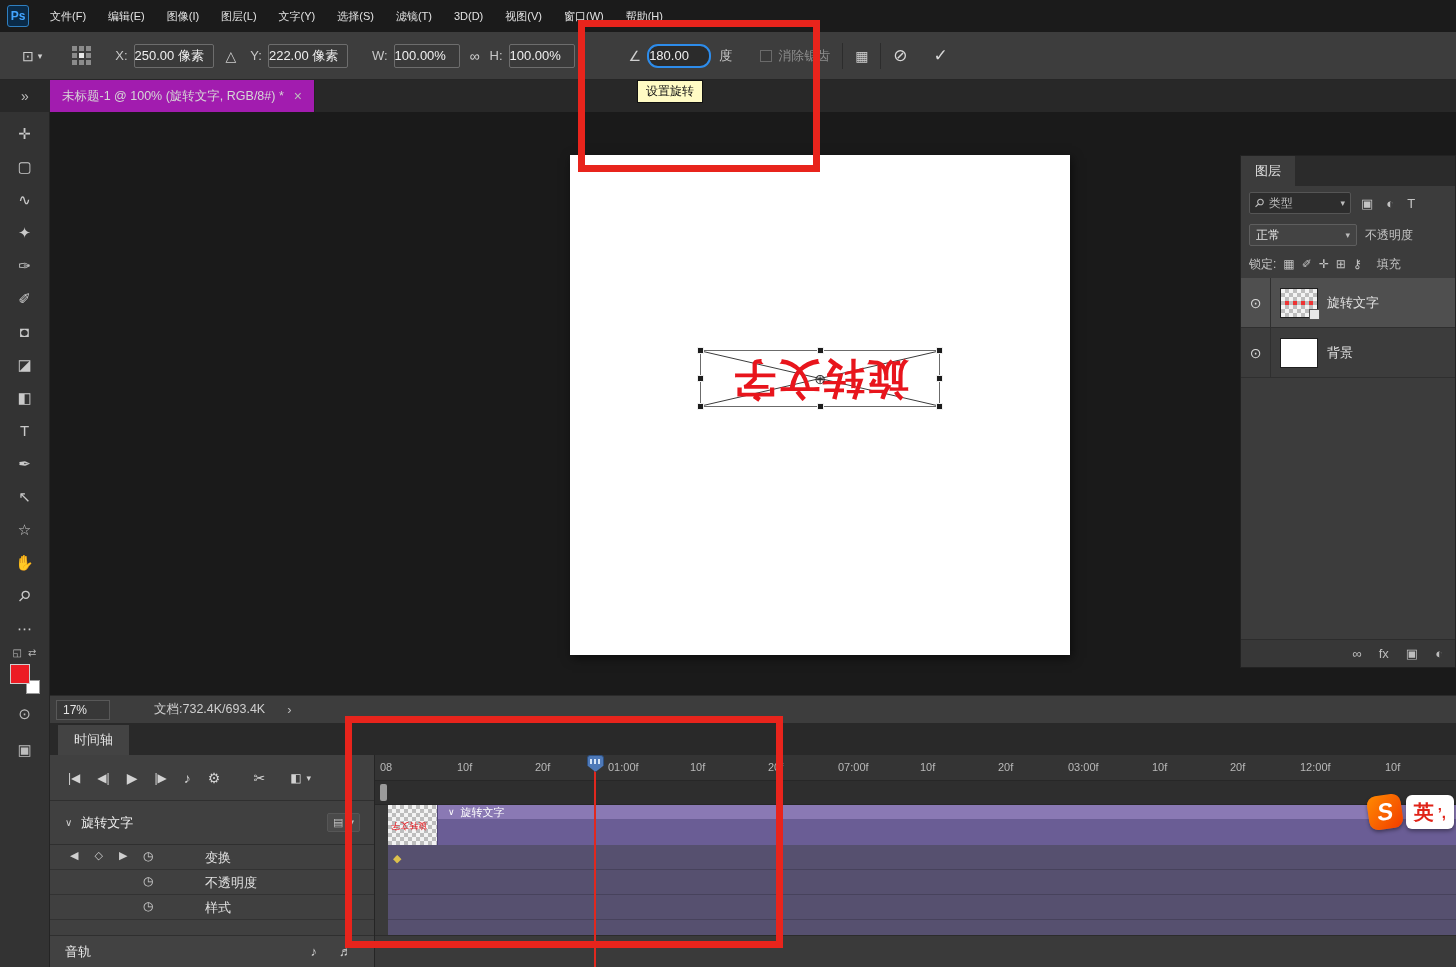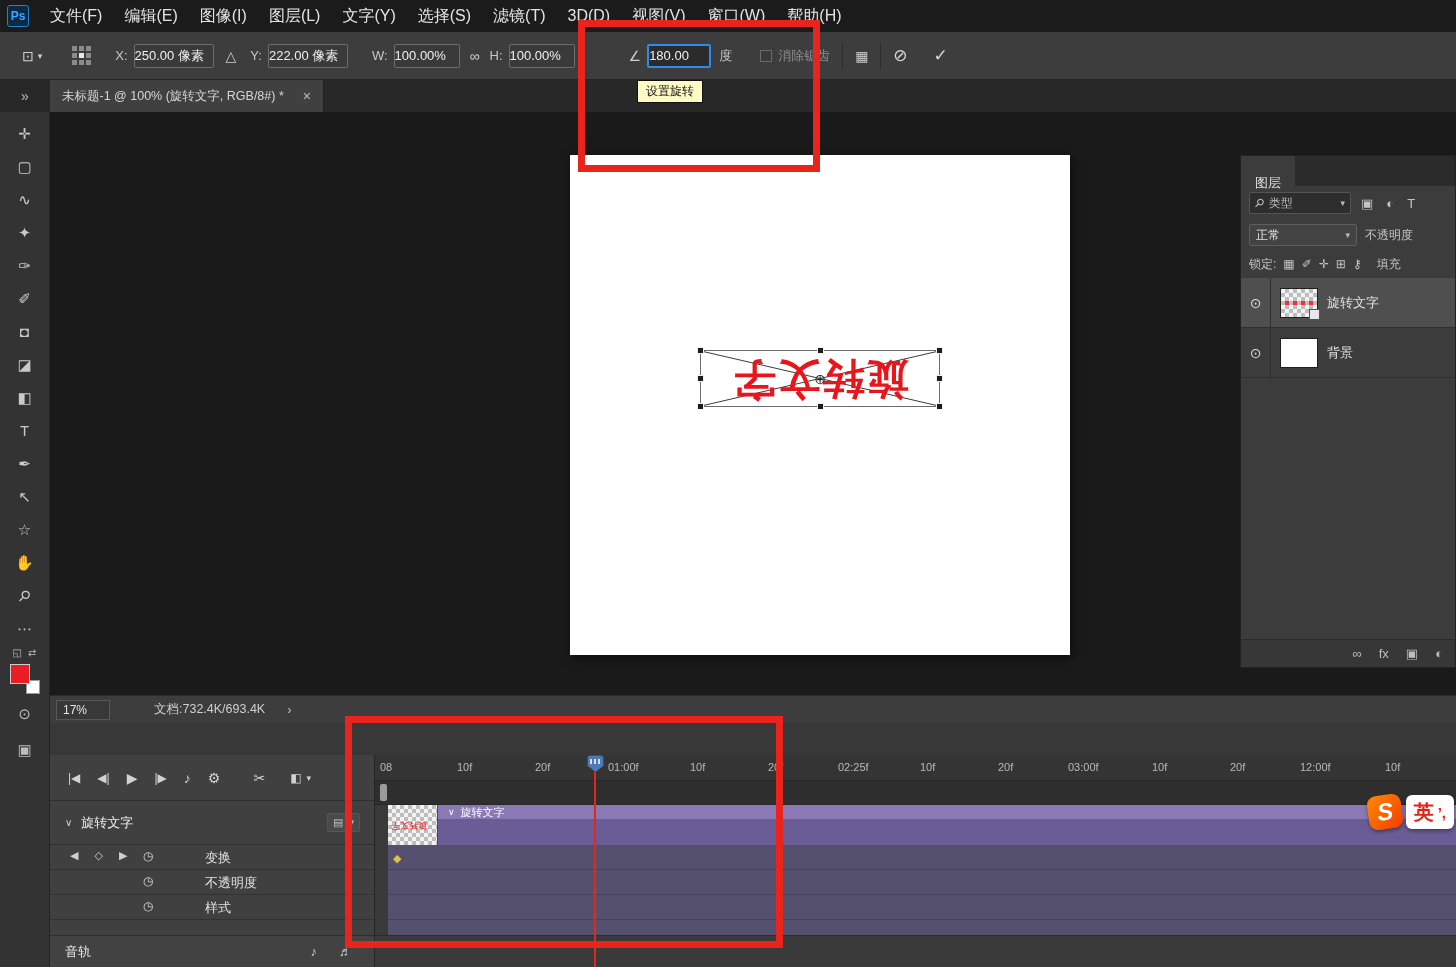--- a/index.html
+++ b/index.html
@@ -2,21 +2,21 @@
 <html><head>
 <meta charset="utf-8">
 <style>
   * { margin:0; padding:0; box-sizing:border-box; }
   body { background:#000; font-family:"Liberation Sans", sans-serif; }
   .screen { position:relative; width:1456px; height:967px; background:#1a1a1a; overflow:hidden; color:#ddd; font-size:13px; }
 
   
   .menubar { position:absolute; left:0; top:0; width:100%; height:32px; background:#1b1b1b; display:flex; align-items:center; z-index:6; }
   .ps-logo { width:22px; height:22px; margin:0 10px 0 7px; background:#0a2a47; border:1px solid #2f7fc0; border-radius:3px; color:#43a5ff; font-size:12px; font-weight:bold; display:flex; align-items:center; justify-content:center; }
-  .menu-item { padding:0 11px; line-height:32px; color:#e3e3e3; font-size:16px; }
+  .menu-item { padding:0 11px; line-height:32px; color:#e3e3e3; font-size:11px; }
 
   
   .optionsbar { position:absolute; left:0; top:32px; width:100%; height:48px; background:#3d3d3d; border-bottom:1px solid #262626; display:flex; align-items:center; z-index:5; }
   .opt-tool { margin-left:22px; display:flex; align-items:center; gap:4px; color:#cfcfcf; font-size:14px; }
   .refgrid { margin-left:30px; display:grid; grid-template-columns:repeat(3,5px); grid-template-rows:repeat(3,5px); gap:2px; }
   .refgrid i { width:5px; height:5px; background:#8b8b8b; }
   .refgrid i.c { background:#e8e8e8; }
   .opt-label { color:#c7c7c7; font-size:13px; }
   .field { height:24px; background:#3a3a3a; border:1px solid #6d6d6d; border-radius:2px; color:#efefef; font-size:13px; padding:0 0; font-family:"Liberation Sans",sans-serif; }
   .f-x,.f-y { width:80px; }
@@ -26,21 +26,21 @@
   .chk { width:12px; height:12px; border:1px solid #6a6a6a; background:#3a3a3a; display:inline-block; }
   .disabled { color:#8d8d8d; }
   .vdiv { width:1px; height:26px; background:#2c2c2c; margin:0 12px; }
   .commit-ico { font-size:17px; color:#d8d8d8; }
 
   .tooltip { position:absolute; left:637px; top:80px; background:#fffbc4; border:1px solid #111; color:#111; font-size:12px; padding:2px 8px; z-index:30; white-space:nowrap; }
 
   
   .tabbar { position:absolute; left:0; top:80px; width:100%; height:32px; background:#282828; display:flex; align-items:center; z-index:4; }
   .collapse { width:50px; text-align:center; color:#bdbdbd; font-size:14px; }
-  .doc-tab { height:32px; background:#404040; border-right:1px solid #222; display:flex; align-items:center; gap:19px; padding:0 12px; color:#d6d6d6; font-size:12.5px; }
+  .doc-tab { height:32px; background:#a21caf; border-right:1px solid #222; display:flex; align-items:center; gap:10px; padding:0 12px; color:#d6d6d6; font-size:12.5px; }
   .doc-close { color:#bdbdbd; font-size:14px; }
 
   
   .toolbar { position:absolute; left:0; top:112px; width:50px; height:855px; background:#333; border-right:1px solid #242424; z-index:3; display:flex; flex-direction:column; align-items:center; padding-top:5px; }
   .tool { width:50px; height:33px; display:flex; align-items:center; justify-content:center; color:#c9c9c9; font-size:15px; }
   .r45 { display:inline-block; transform:rotate(45deg); }
   .mini-row { display:flex; gap:6px; color:#b9b9b9; font-size:10px; margin-top:2px; }
   .swatches { position:relative; width:30px; height:30px; margin-top:6px; }
   .sw-bg { position:absolute; right:0; bottom:0; width:14px; height:14px; background:#fff; border:1px solid #999; }
   .sw-fg { position:absolute; left:0; top:0; width:20px; height:20px; background:#ec1c24; border:1px solid #cfcfcf; }
@@ -54,21 +54,21 @@
   .tf-text { position:absolute; left:0; top:50%; width:100%; text-align:center; transform:translateY(-50%) rotate(180deg); font-family:"Liberation Serif", serif; font-weight:bold; font-size:42px; color:#e8151c; letter-spacing:2px; white-space:nowrap; }
   .tf-center { position:absolute; left:50%; top:50%; transform:translate(-50%,-50%); color:#333; font-size:14px; }
   .hdl { position:absolute; width:7px; height:7px; background:#1c1c1c; border:1px solid #f0f0f0; }
   .h-tl{left:-4px;top:-4px}.h-tm{left:116px;top:-4px}.h-tr{right:-4px;top:-4px}
   .h-ml{left:-4px;top:24px}.h-mr{right:-4px;top:24px}
   .h-bl{left:-4px;bottom:-4px}.h-bm{left:116px;bottom:-4px}.h-br{right:-4px;bottom:-4px}
 
   
   .layers { position:absolute; left:1240px; top:155px; width:216px; height:513px; background:#3c3c3c; border:1px solid #222; z-index:4; overflow:hidden; display:flex; flex-direction:column; }
   .lp-tabs { height:30px; background:#2b2b2b; display:flex; }
-  .lp-tab { height:30px; line-height:30px; padding:12px 14px; background:#3c3c3c; color:#e0e0e0; font-size:13px; }
+  .lp-tab { height:30px; line-height:30px; padding:0 14px; background:#3c3c3c; color:#e0e0e0; font-size:13px; }
   .lp-row { display:flex; align-items:center; padding:0 8px; }
   .lp-filter { height:34px; gap:10px; }
   .searchbox { width:102px; height:22px; background:#2d2d2d; border:1px solid #555; border-radius:2px; display:flex; align-items:center; gap:5px; padding:0 5px; color:#bdbdbd; font-size:12px; }
   .searchbox .caret { margin-left:auto; font-size:9px; }
   .lp-ficons { display:flex; gap:13px; color:#c3c3c3; font-size:13px; }
   .lp-blend { height:30px; gap:8px; }
   .select { width:108px; height:22px; background:#434343; border:1px solid #5e5e5e; border-radius:2px; display:flex; align-items:center; padding:0 6px; color:#e2e2e2; font-size:12px; }
   .select .caret { margin-left:auto; font-size:9px; color:#bbb; }
   .lp-lock { height:28px; gap:7px; color:#c3c3c3; font-size:12px; }
   .lock-ico { font-size:12px; color:#c3c3c3; }
@@ -182,21 +182,21 @@
     <input class="field f-x" style="margin-left: 6px;" readonly="" value="250.00 像素">
     <span class="opt-ico" style="margin-left:12px">△</span>
     <span class="opt-label" style="margin-left:14px">Y:</span>
     <input class="field f-y" style="margin-left: 6px;" readonly="" value="222.00 像素">
     <span class="opt-label" style="margin-left:24px">W:</span>
     <input class="field f-w" style="margin-left: 6px;" readonly="" value="100.00%">
     <span class="opt-ico" style="margin-left:10px">∞</span>
     <span class="opt-label" style="margin-left:10px">H:</span>
     <input class="field f-h" style="margin-left: 6px;" readonly="" value="100.00%">
     <span class="opt-ico" style="margin-left:54px">∠</span>
-    <input class="field f-angle" style="margin-left: 6px;" readonly="" value="180.00">
+    <input class="field f-angle" style="margin-left: 6px; border-radius: 11px;" readonly="" value="180.00">
     <span class="opt-label" style="margin-left:8px">度</span>
     <span class="chk" style="margin-left:28px"></span>
     <span class="opt-label disabled" style="margin-left:6px">消除锯齿</span>
     <span class="vdiv"></span>
     <span class="opt-ico">▦</span>
     <span class="vdiv"></span>
     <span class="commit-ico">⊘</span>
     <span class="commit-ico" style="margin-left:26px">✓</span>
   </div>
 
@@ -356,20 +356,23 @@
     </div>
   </div>
 
   <div class="statusbar">
     <div class="zoombox">17%</div>
     <span class="docinfo">文档:732.4K/693.4K</span>
     <span class="sb-expand">›</span>
   </div>
 
   <div class="timeline">
+    <div class="tl-tabs">
+      <span class="tl-tab">时间轴</span>
+    </div>
     <div class="tl-body">
 
       <div class="tl-left">
         <div class="transport">
           <span>|◀</span>
           <span>◀|</span>
           <span class="big">▶</span>
           <span>|▶</span>
           <span class="big">♪</span>
           <span class="big">⚙</span>
@@ -412,21 +415,21 @@
       </div>
 
       <div class="tl-right">
         <div class="ruler">
           <span style="left:5px">08</span>
           <span style="left:82px">10f</span>
           <span style="left:160px">20f</span>
           <span style="left:233px">01:00f</span>
           <span style="left:315px">10f</span>
           <span style="left:393px">20f</span>
-          <span style="left:463px">02:25f</span>
+          <span style="left:463px">07:00f</span>
           <span style="left:545px">10f</span>
           <span style="left:623px">20f</span>
           <span style="left:693px">03:00f</span>
           <span style="left:777px">10f</span>
           <span style="left:855px">20f</span>
           <span style="left:925px">12:00f</span>
           <span style="left:1010px">10f</span>
         </div>
         <div class="workarea">
           <span class="wa-bracket"></span>

